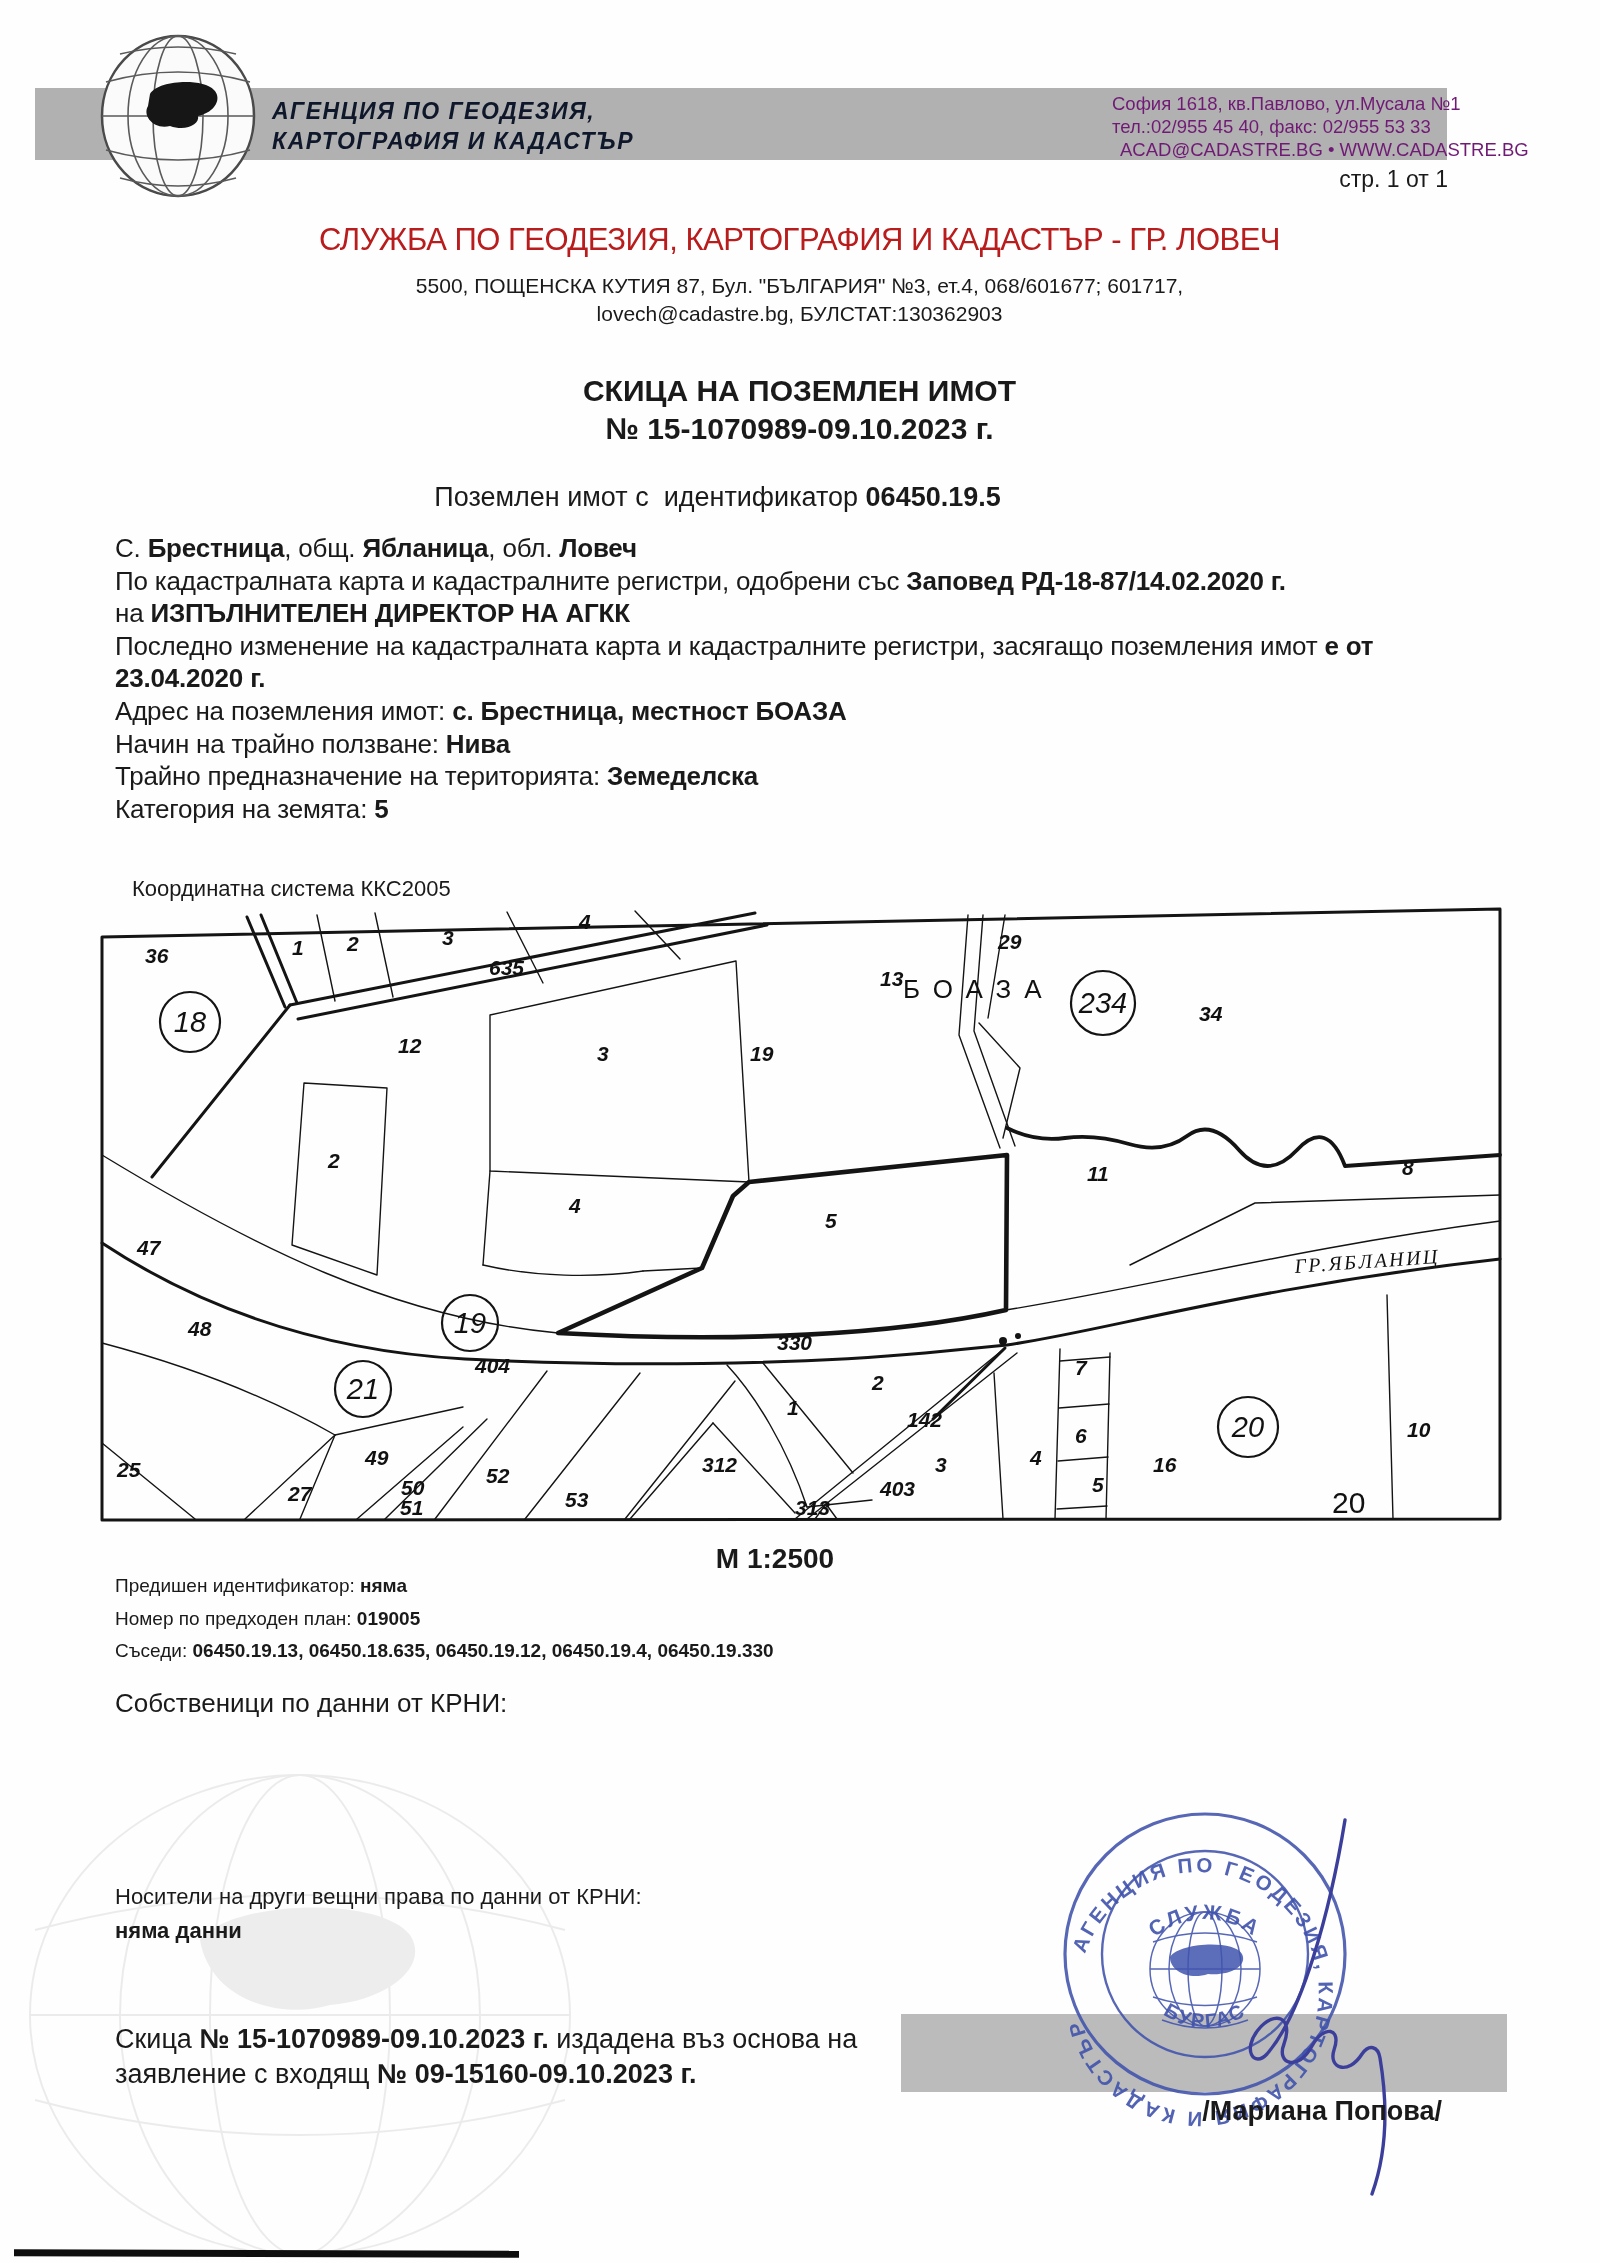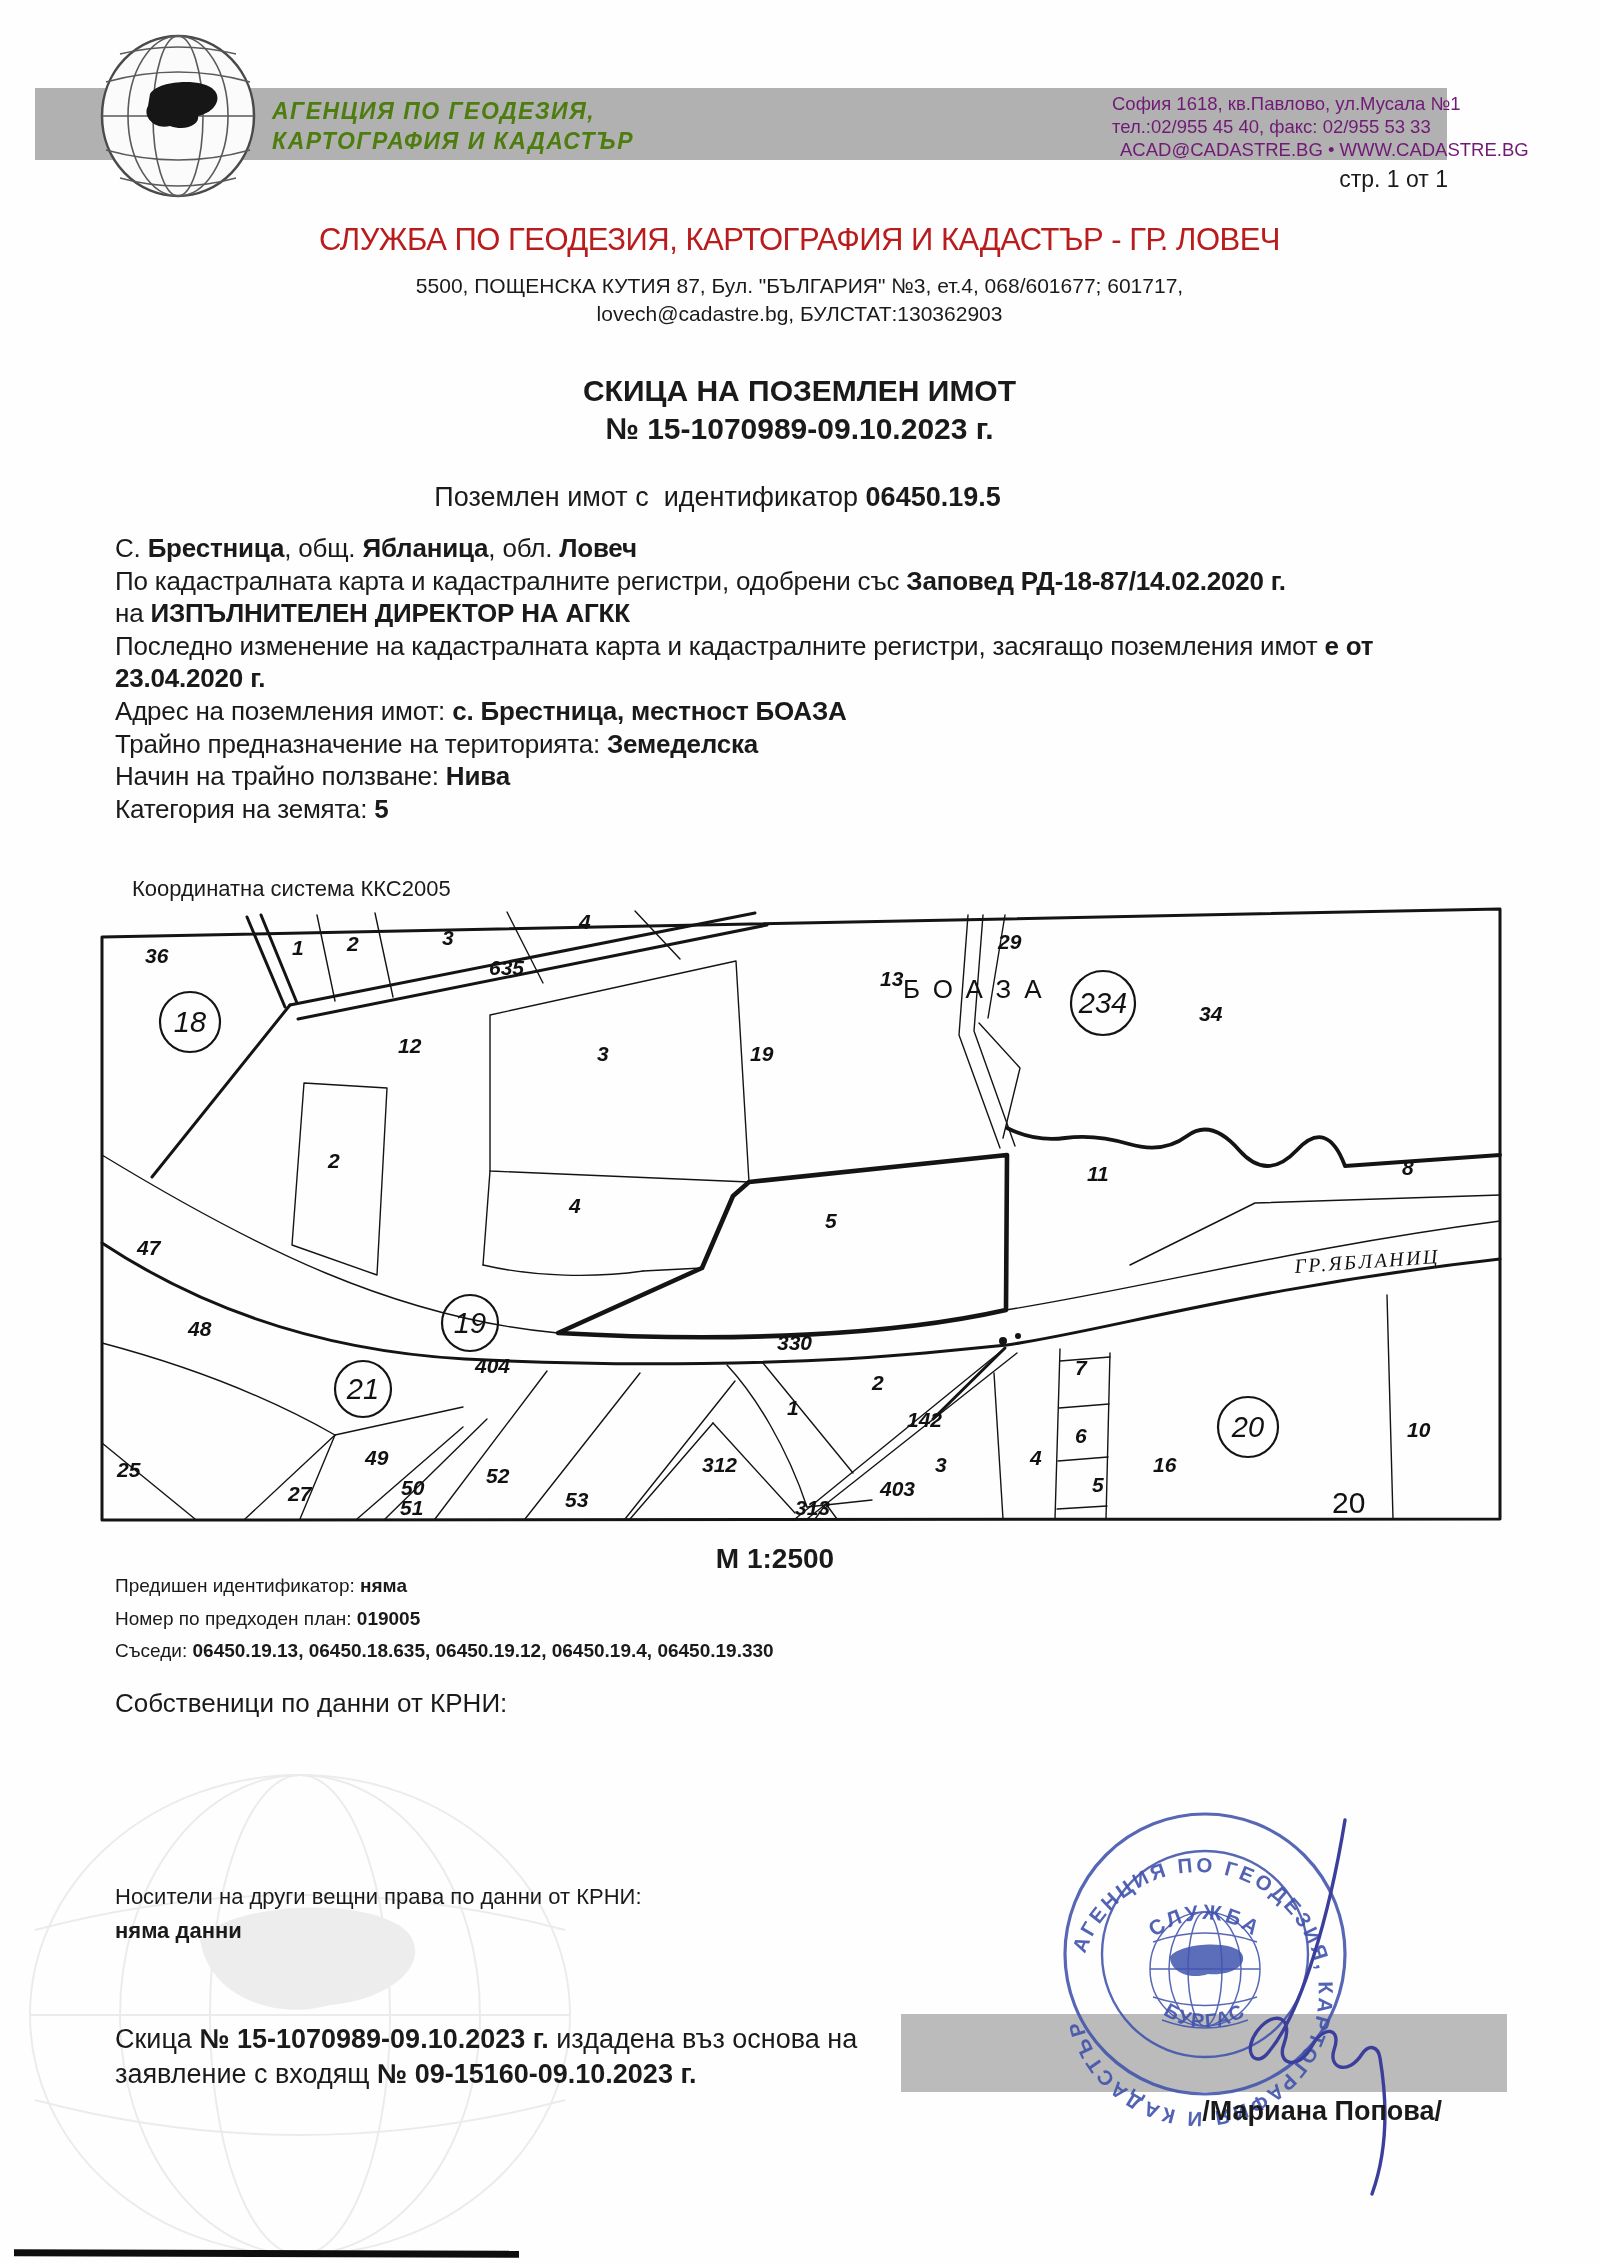--- a/index.html
+++ b/index.html
@@ -3,21 +3,21 @@
 <meta charset="utf-8">
 <style>
   html,body{margin:0;padding:0;background:#888;}
   #page{position:relative;width:1600px;height:2263px;background:#fefefe;overflow:hidden;
         font-family:"Liberation Sans",sans-serif;color:#1a1a1a;}
   .abs{position:absolute;}
   b{font-weight:bold;}
   
   #graybar{left:35px;top:88px;width:1412px;height:72px;background:#b1b1b1;}
   #agency-name{left:272px;top:96px;font-weight:bold;font-style:italic;font-size:23px;
-               line-height:30px;letter-spacing:1.5px;color:#4d7c0f;}
+               line-height:30px;letter-spacing:1.5px;color:#0f172a;}
   #hq-address{left:1112px;top:92px;font-size:18.5px;line-height:23px;color:#701a75;}
   #page-ind{right:152px;top:166px;font-size:23px;}
   
   .centerblock{left:12px;width:1575px;text-align:center;}
   #office-title{top:222px;font-size:31px;letter-spacing:-0.5px;color:#b91c1c;}
   #office-addr{top:272px;font-size:21px;line-height:28px;}
   #doc-title{top:372px;font-size:30px;font-weight:bold;line-height:38px;}
   #prop-line{top:482px;left:0;width:1435px;text-align:center;font-size:27px;white-space:pre-wrap;}
   
   #details{left:115px;top:532px;font-size:26px;line-height:32.6px;white-space:nowrap;letter-spacing:-0.2px;}
@@ -83,22 +83,22 @@
 
   <div class="abs" id="prop-line"><span>Поземлен имот с  идентификатор </span><b>06450.19.5</b></div>
 
   <div class="abs" id="details">
     <div><span>С. </span><b>Брестница</b><span>, общ. </span><b>Ябланица</b><span>, обл. </span><b>Ловеч</b></div>
     <div><span>По кадастралната карта и кадастралните регистри, одобрени със </span><b>Заповед РД-18-87/14.02.2020 г.</b></div>
     <div><span>на </span><b>ИЗПЪЛНИТЕЛЕН ДИРЕКТОР НА АГКК</b></div>
     <div><span>Последно изменение на кадастралната карта и кадастралните регистри, засягащо поземления имот </span><b>е от</b></div>
     <div><b>23.04.2020 г.</b></div>
     <div><span>Адрес на поземления имот: </span><b>с. Брестница, местност БОАЗА</b></div>
+    <div><span>Начин на трайно ползване: </span><b>Нива</b></div>
     <div><span>Трайно предназначение на територията: </span><b>Земеделска</b></div>
-    <div><span>Начин на трайно ползване: </span><b>Нива</b></div>
     <div><span>Категория на земята: </span><b>5</b></div>
   </div>
 
   <div class="abs" id="coordsys">Координатна система ККС2005</div>
 
   <div class="abs" id="map-wrap">
     <svg width="1412" height="620" viewBox="0 0 1412 620">
       <g stroke="#141414" fill="none" stroke-linecap="round" stroke-linejoin="round">
 
         <path d="M7,34 L1405,6 L1405,616 L7,617 Z" stroke-width="3"></path>

